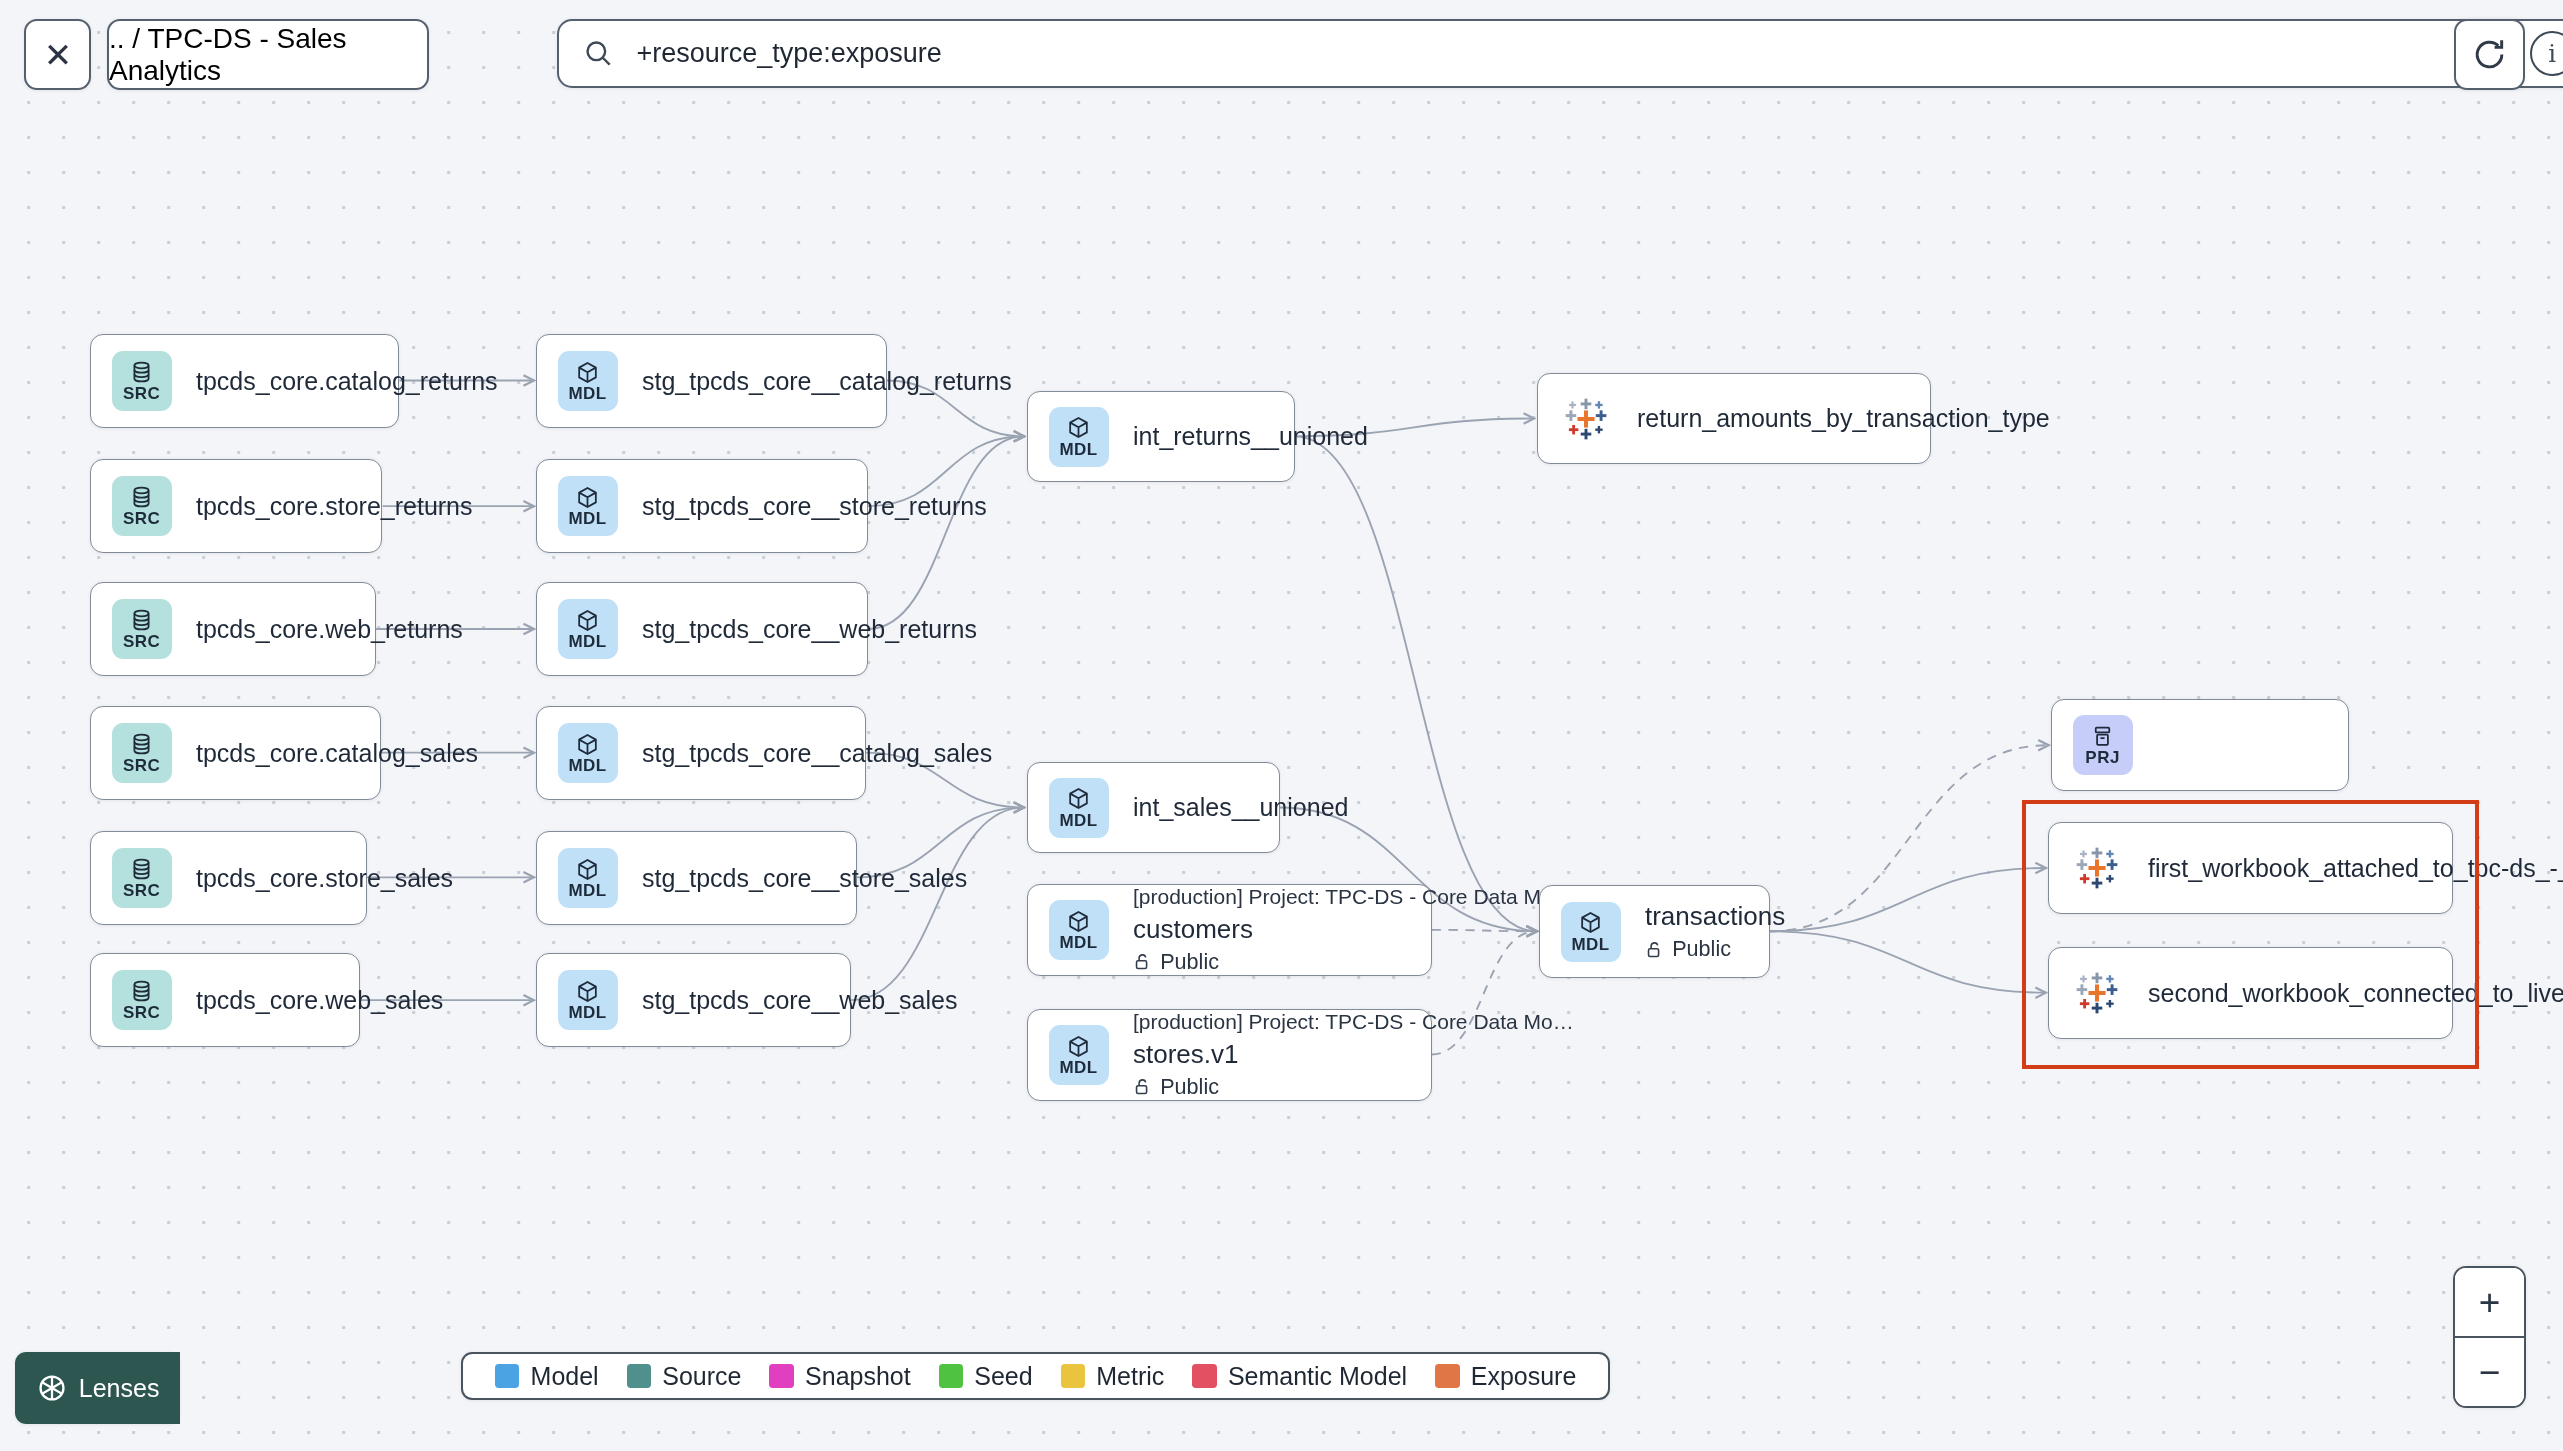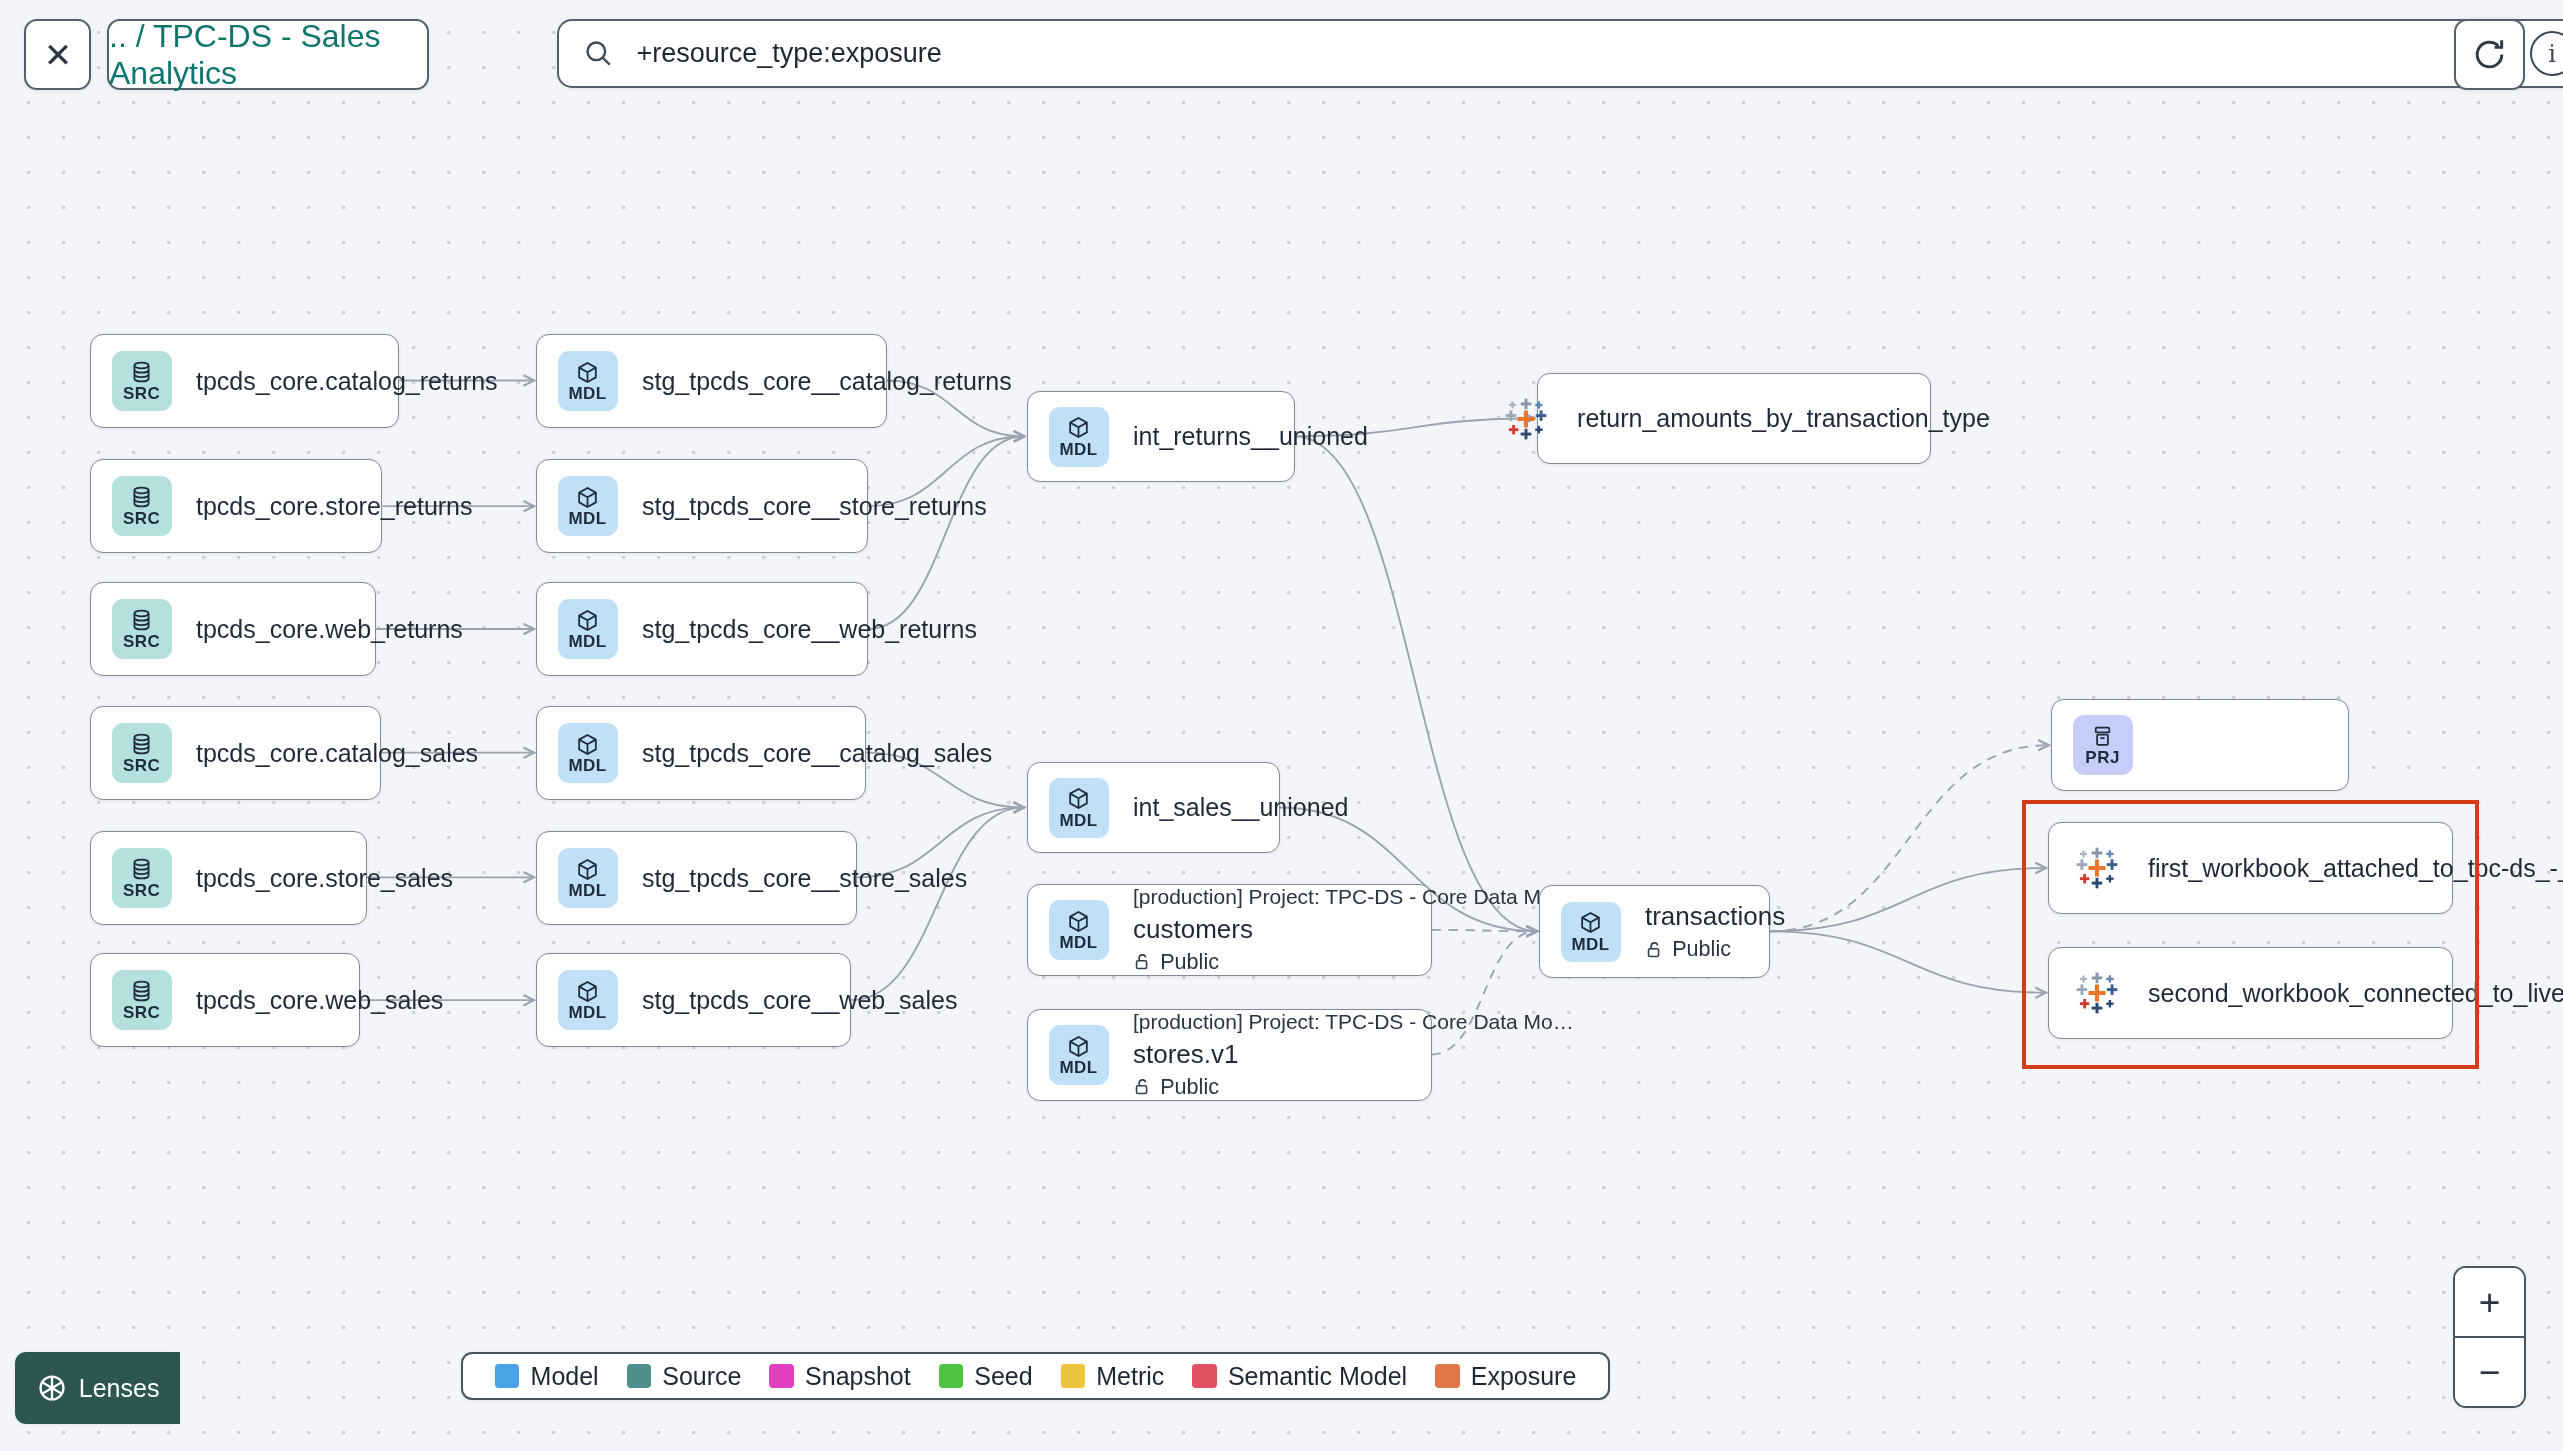--- a/index.html
+++ b/index.html
@@ -6,21 +6,21 @@
     font-family:"Liberation Sans",sans-serif;}
   .canvas{position:relative;width:2563px;height:1451px;
     background-color:#f4f5f8;
     background-image:radial-gradient(#c9ced7 1.8px, transparent 1.9px);
     background-size:35px 35px;background-position:11.2px 15px;}
   
   .tbtn{position:absolute;top:19px;background:#fff;border:2.2px solid #55606f;
     border-radius:13px;display:flex;align-items:center;justify-content:center;
     box-shadow:0 0.9px 3.7px rgba(25,35,55,.08);box-sizing:border-box;cursor:pointer;}
   .close-btn{left:24.4px;width:67px;height:71px;font-size:34px;color:#2a3442;}
-  .crumb{left:107px;width:322px;height:71px;font-size:32px;color:#0f766e;}
+  .crumb{left:107px;width:322px;height:71px;font-size:28px;color:#000000;}
   .searchbox{position:absolute;left:557px;top:19px;width:2044px;height:69px;background:#fff;
     border:2.2px solid #55606f;border-radius:15px;display:flex;align-items:center;
     box-sizing:border-box;padding:0 24.4px;box-shadow:0 0.9px 3.7px rgba(25,35,55,.08);}
   .searchbox input{flex:1;border:none;outline:none;font-size:27px;color:#1f2733;
     font-family:"Liberation Sans",sans-serif;background:transparent;margin-left:19px;}
   .info-icon{width:41px;height:41px;border:2.4px solid #3e4957;border-radius:50%;
     display:flex;align-items:center;justify-content:center;font-family:"DejaVu Serif",serif;
     font-size:24.4px;color:#3e4957;cursor:pointer;flex:0 0 auto;}
   .refresh-btn{left:2454px;width:71px;height:71px;}
   
@@ -239,21 +239,21 @@
       <div class="gnode" style="left: 1027px; top: 762px; width: 253px; height: 91px;">
         <span class="badge" style="background:#c0e0f8">
           <svg class="icon" width="25" height="25" viewBox="0 0 24 24" fill="none" stroke="#1e2b3a" stroke-width="1.7" stroke-linejoin="round">
             <path d="M12 2.8l8 4.5v9.4l-8 4.5-8-4.5V7.3z"></path>
             <path d="M4 7.3l8 4.5 8-4.5M12 11.8v9.4"></path>
           </svg>
           <span class="blabel">MDL</span>
         </span>
         <span class="nlabel">int_sales__unioned</span>
       </div>
-      <div class="gnode" style="left: 1537px; top: 373px; width: 394px; height: 91px; justify-content: center;">
+      <div class="gnode" style="left: 1537px; top: 373px; width: 394px; height: 91px;">
         <span style="flex:0 0 auto;">
           <svg class="icon" width="54" height="54" viewBox="0 0 48 48">
             <rect x="22.2" y="16.4" width="3.6" height="15.2" fill="#e8762d"></rect>
             <rect x="16.4" y="22.2" width="15.2" height="3.6" fill="#e8762d"></rect>
             <rect x="22.7" y="5.8999999999999995" width="2.6" height="9.4" fill="#8796a8"></rect>
             <rect x="19.3" y="9.299999999999999" width="9.4" height="2.6" fill="#8796a8"></rect>
             <rect x="22.7" y="32.699999999999996" width="2.6" height="9.4" fill="#2c4770"></rect>
             <rect x="19.3" y="36.1" width="9.4" height="2.6" fill="#2c4770"></rect>
             <rect x="36.1" y="16.3" width="2.6" height="9.4" fill="#3c5e8f"></rect>
             <rect x="32.699999999999996" y="19.7" width="9.4" height="2.6" fill="#3c5e8f"></rect>

